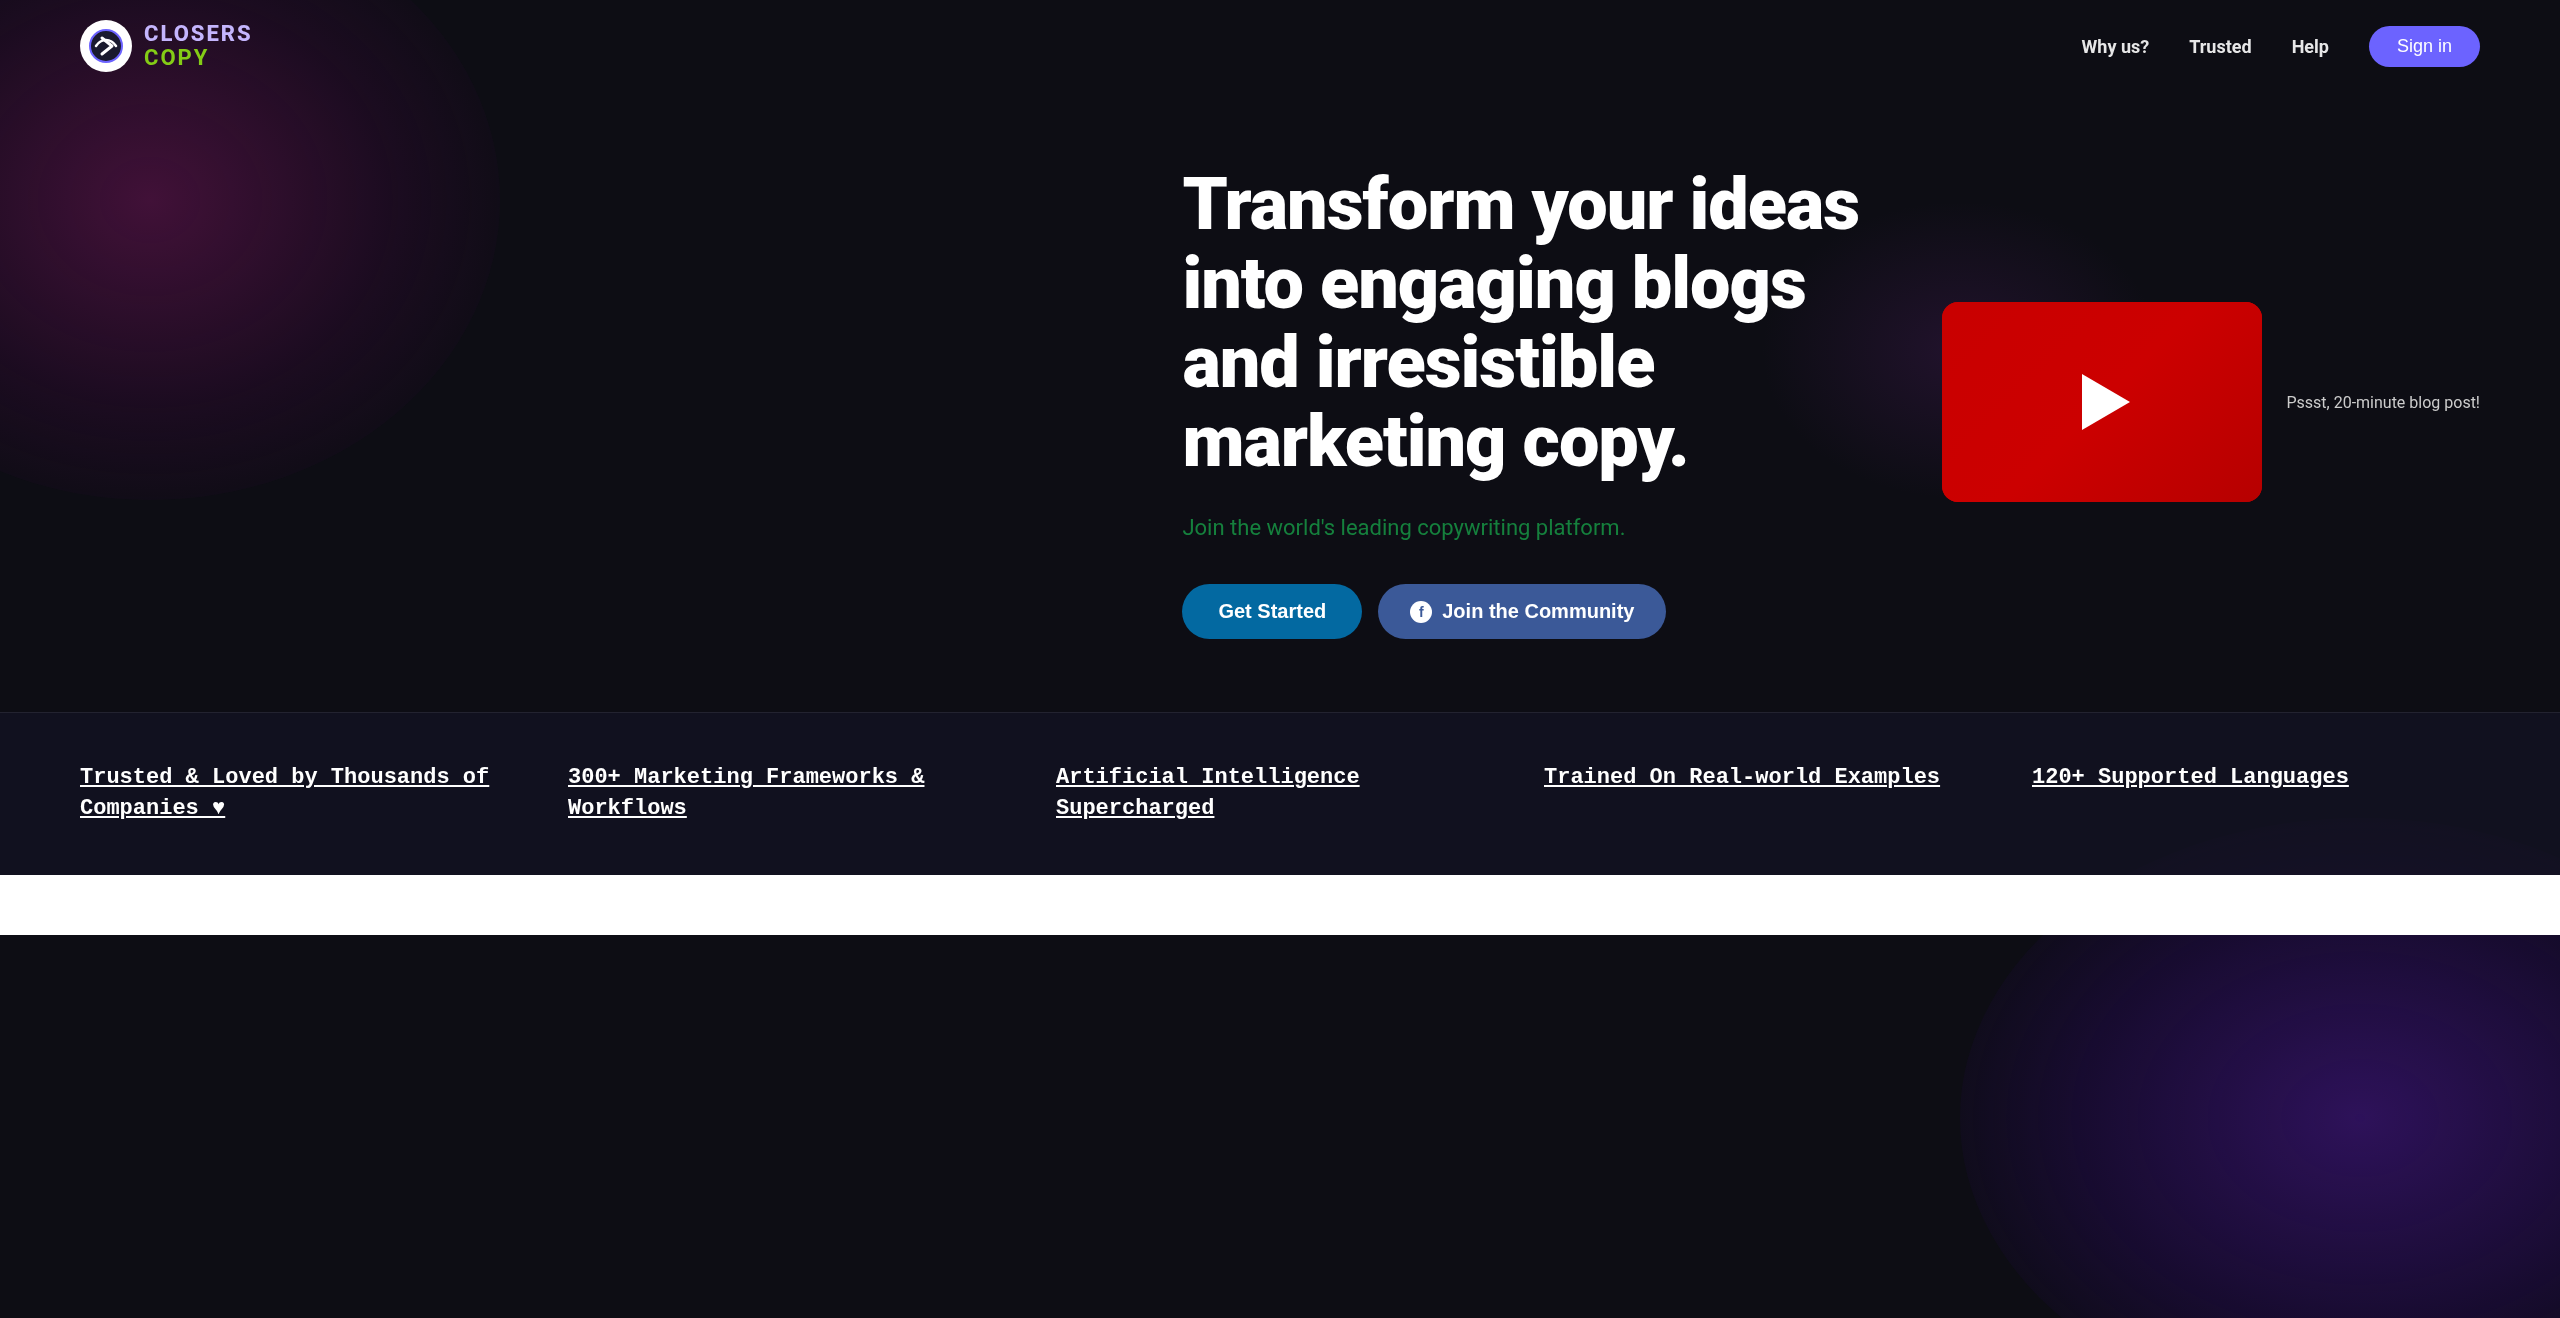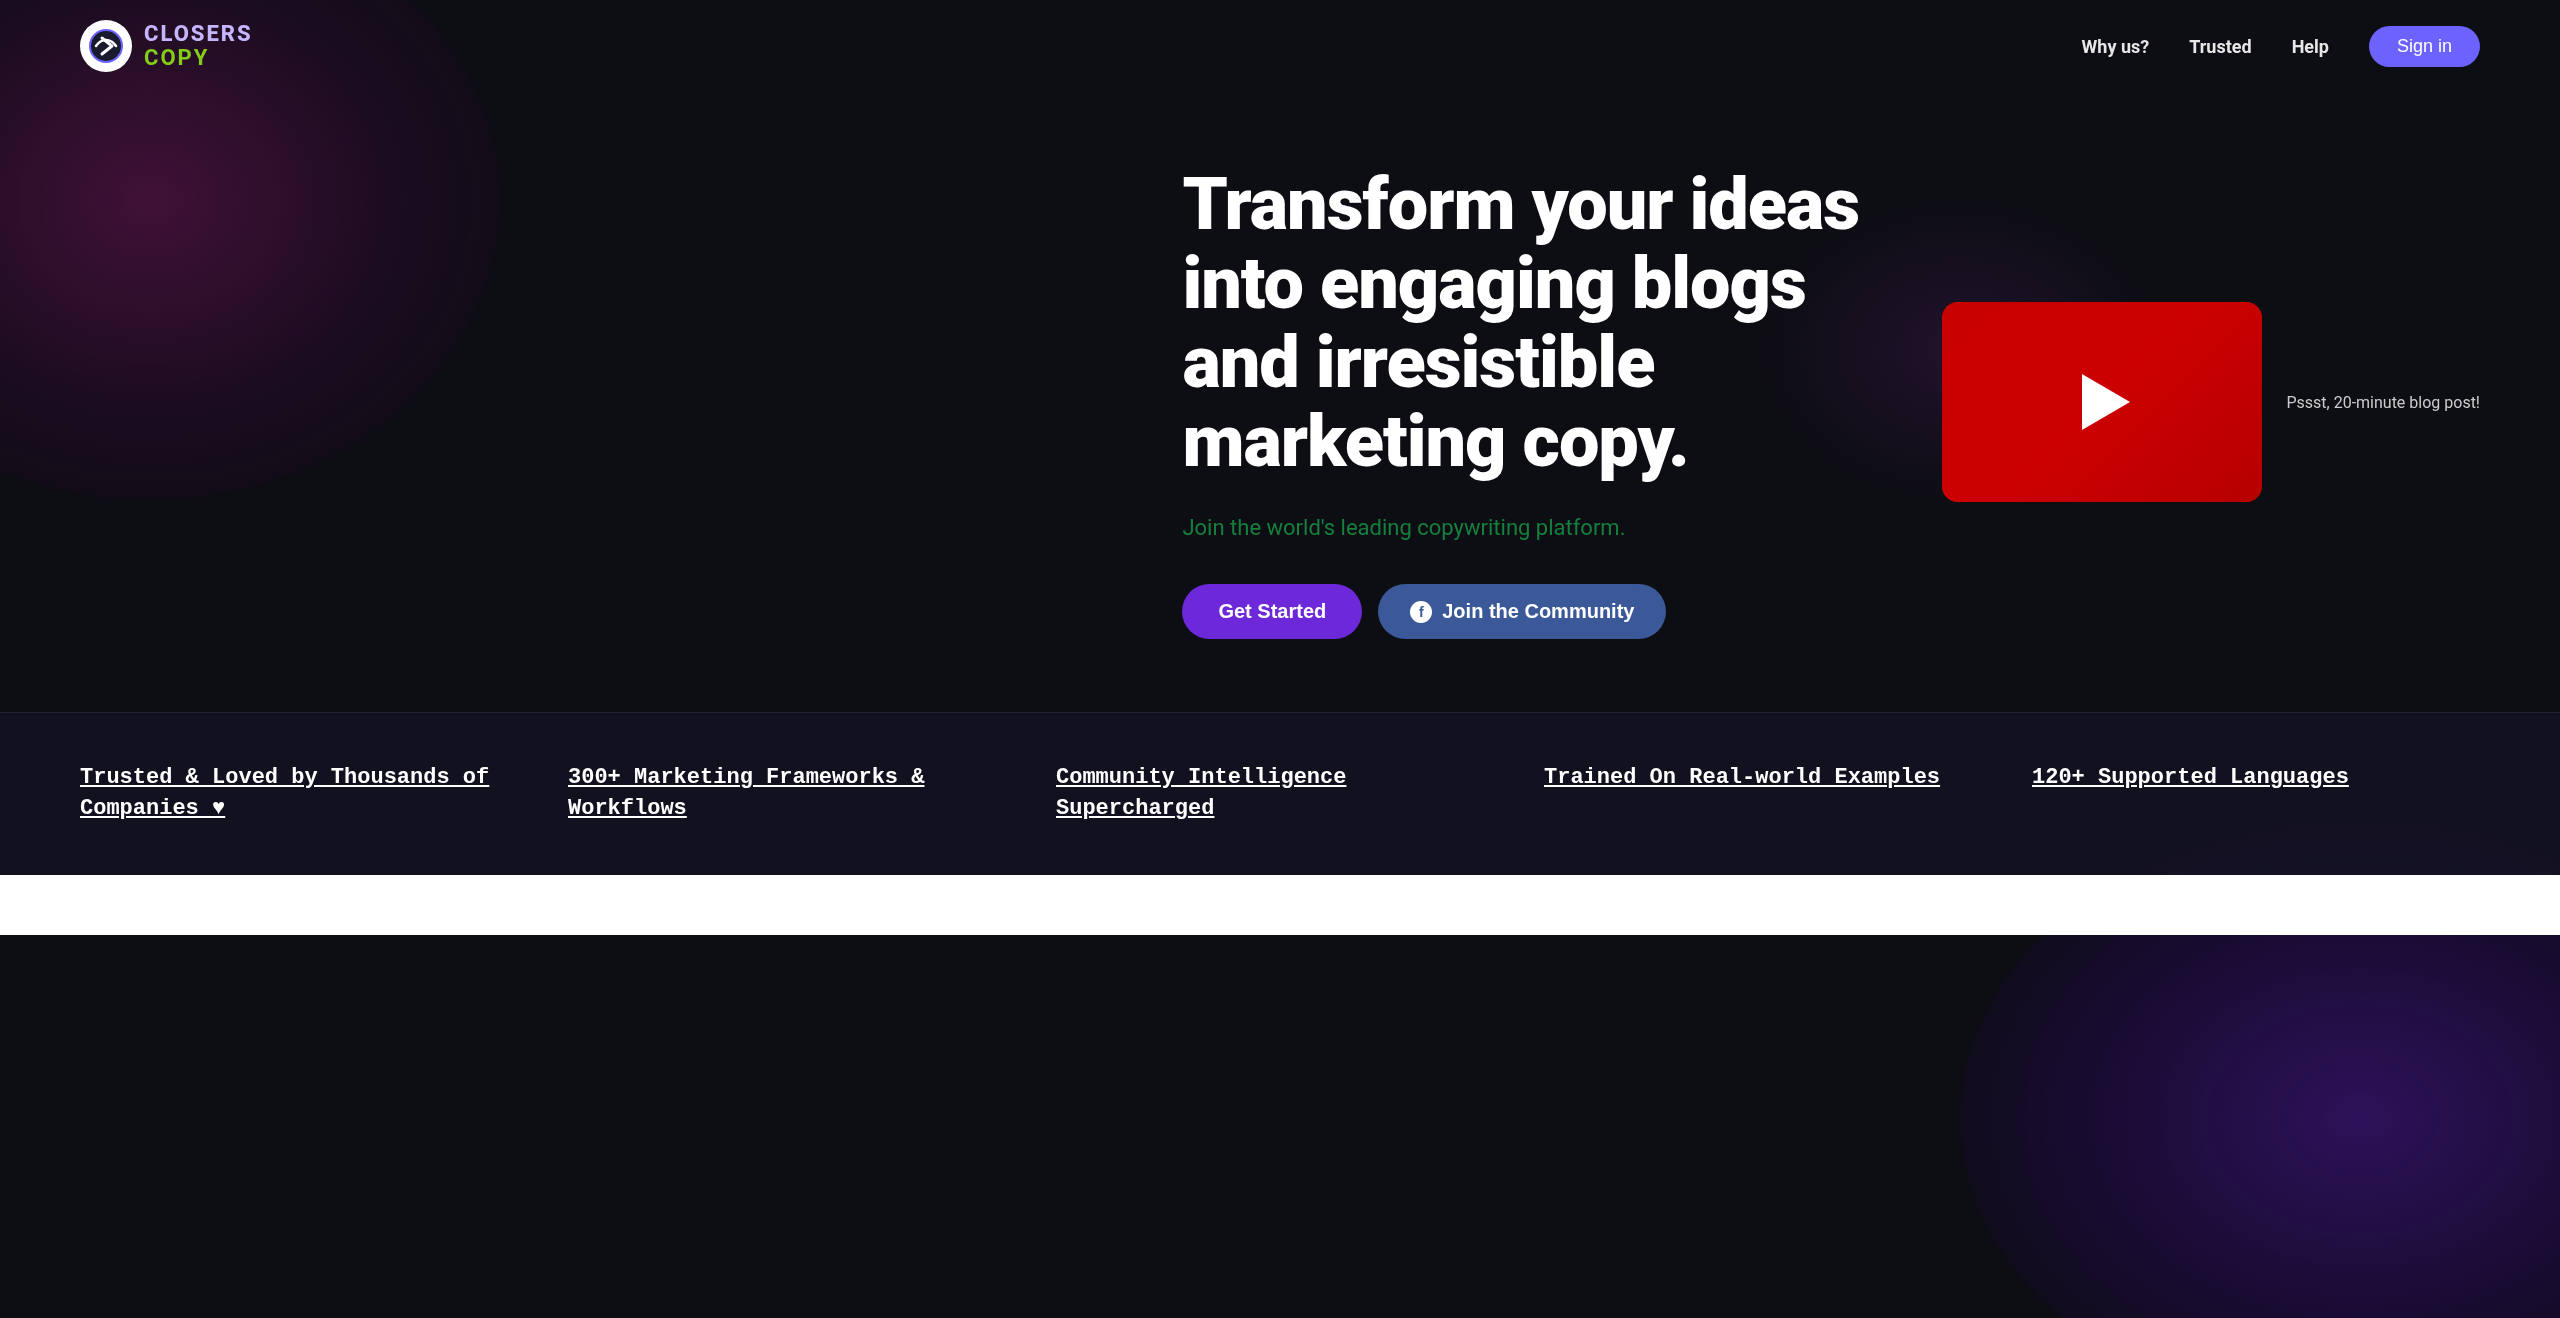--- a/index.html
+++ b/index.html
@@ -174,21 +174,21 @@
     }
 
     .hero-buttons {
       display: flex;
       gap: 16px;
       align-items: center;
       flex-wrap: wrap;
     }
 
     .btn-get-started {
-      background: #6d28d9;
+      background: #0369a1;
       color: #ffffff;
       border: none;
       border-radius: 30px;
       padding: 16px 36px;
       font-size: 20px;
       font-weight: 600;
       cursor: pointer;
       text-decoration: none;
     }
 
@@ -371,21 +371,21 @@
   </section>
 
   <div class="features-strip">
     <div class="feature-item">
       <p class="feature-text">Trusted &amp; Loved by Thousands of Companies ♥</p>
     </div>
     <div class="feature-item">
       <p class="feature-text">300+ Marketing Frameworks &amp; Workflows</p>
     </div>
     <div class="feature-item">
-      <p class="feature-text">Community Intelligence Supercharged</p>
+      <p class="feature-text">Artificial Intelligence Supercharged</p>
     </div>
     <div class="feature-item">
       <p class="feature-text">Trained On Real-world Examples</p>
     </div>
     <div class="feature-item">
       <p class="feature-text">120+ Supported Languages</p>
     </div>
   </div>
 
   <div class="bottom-curve"></div>

